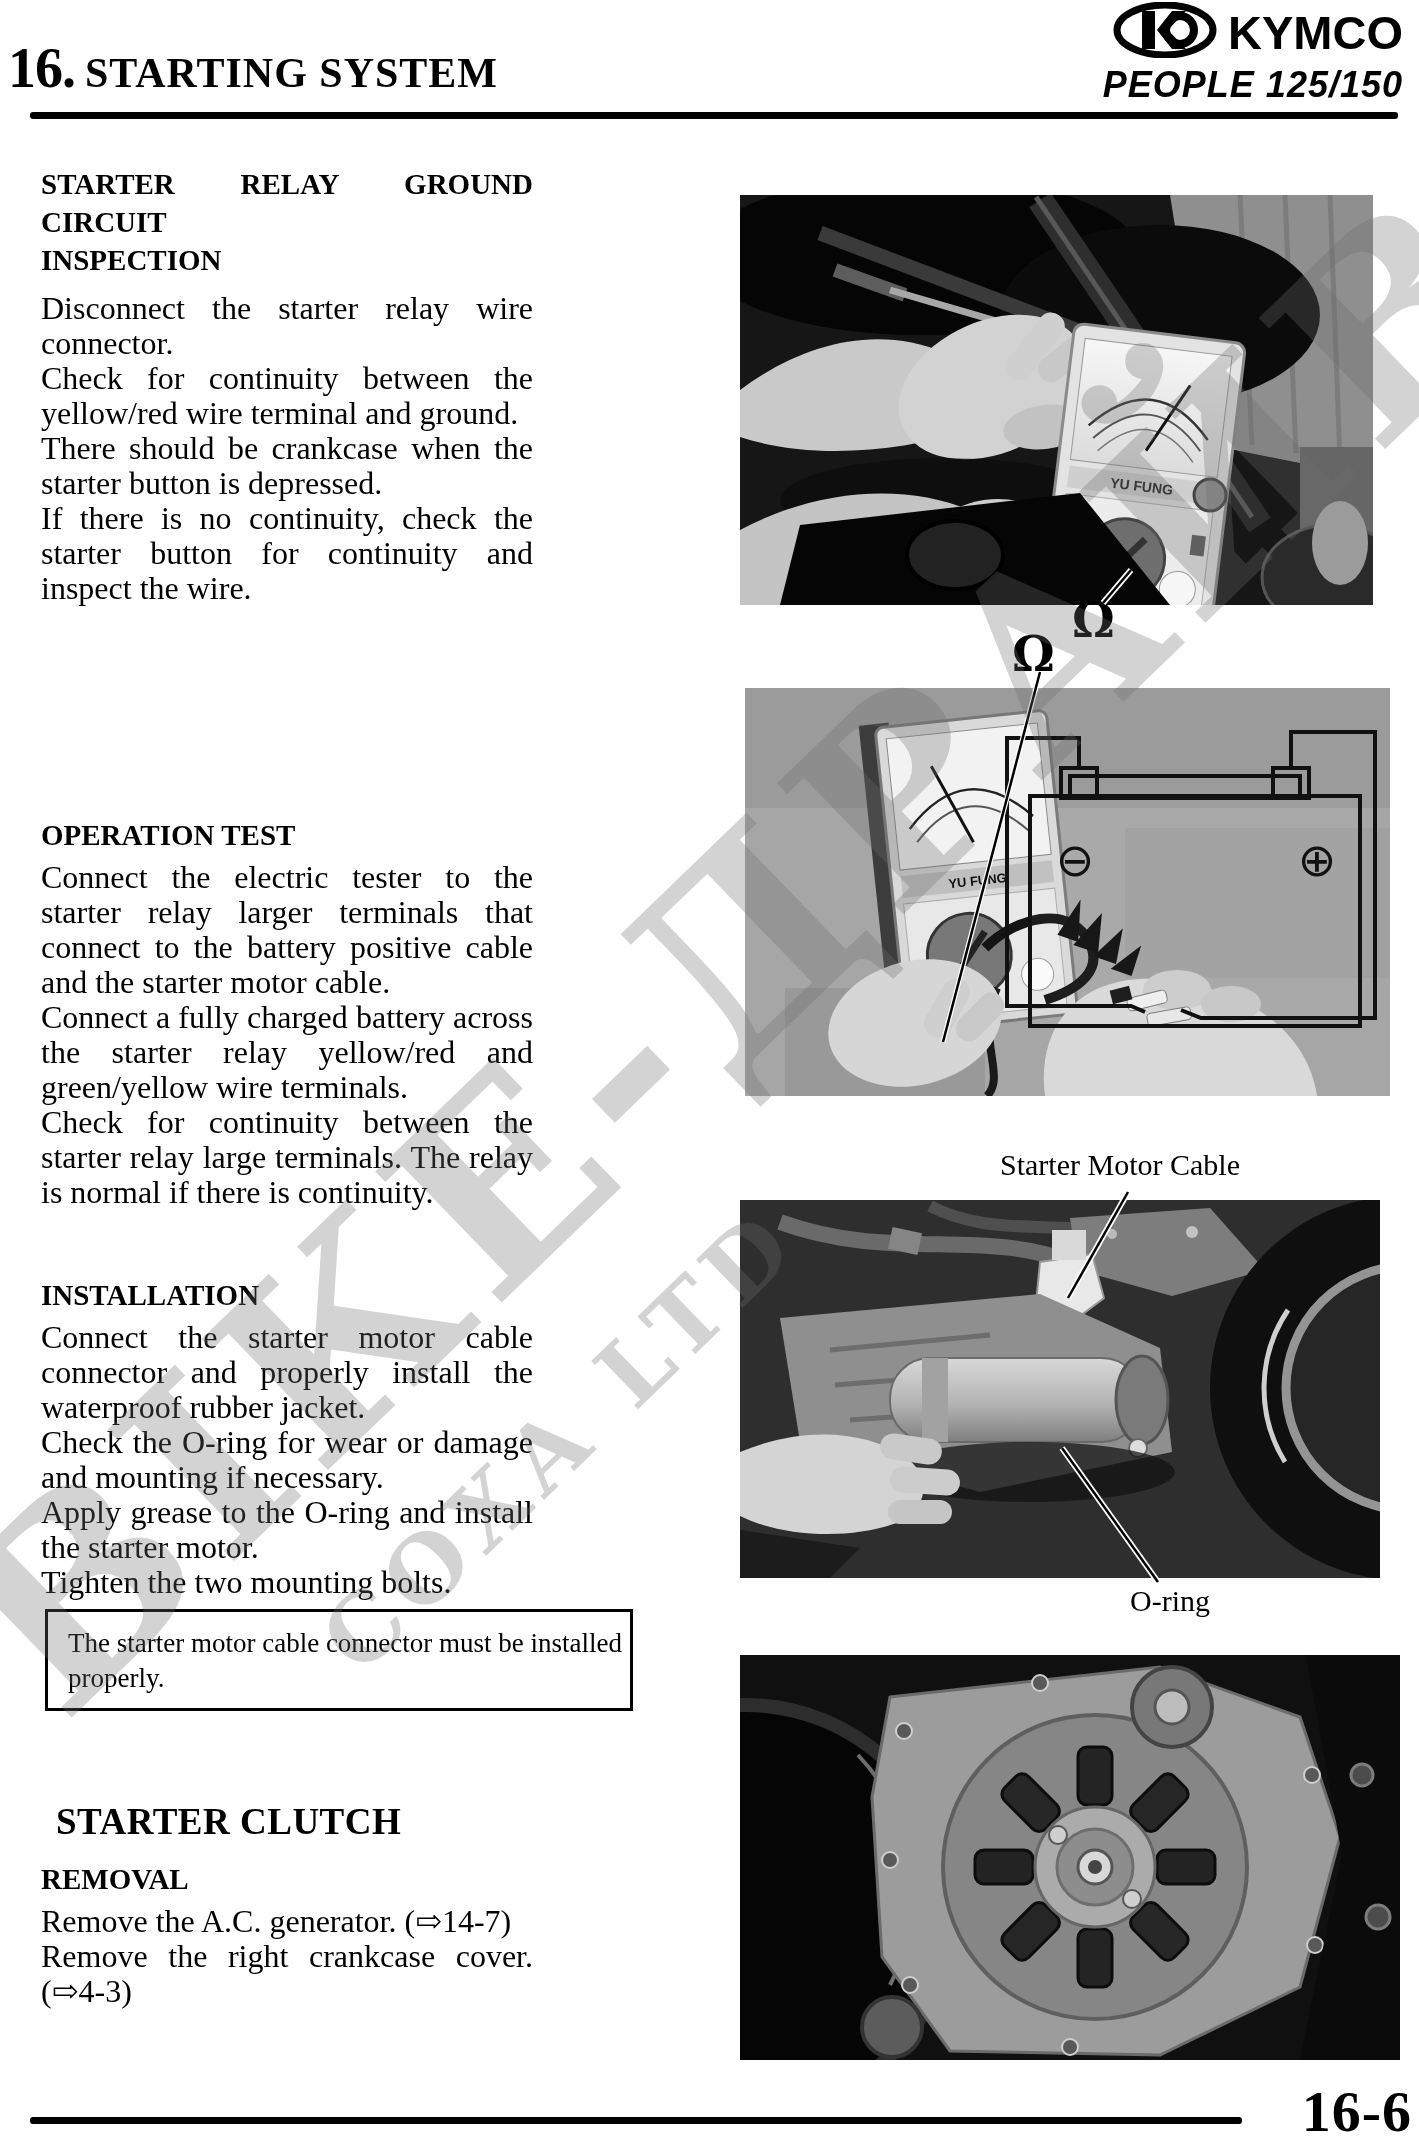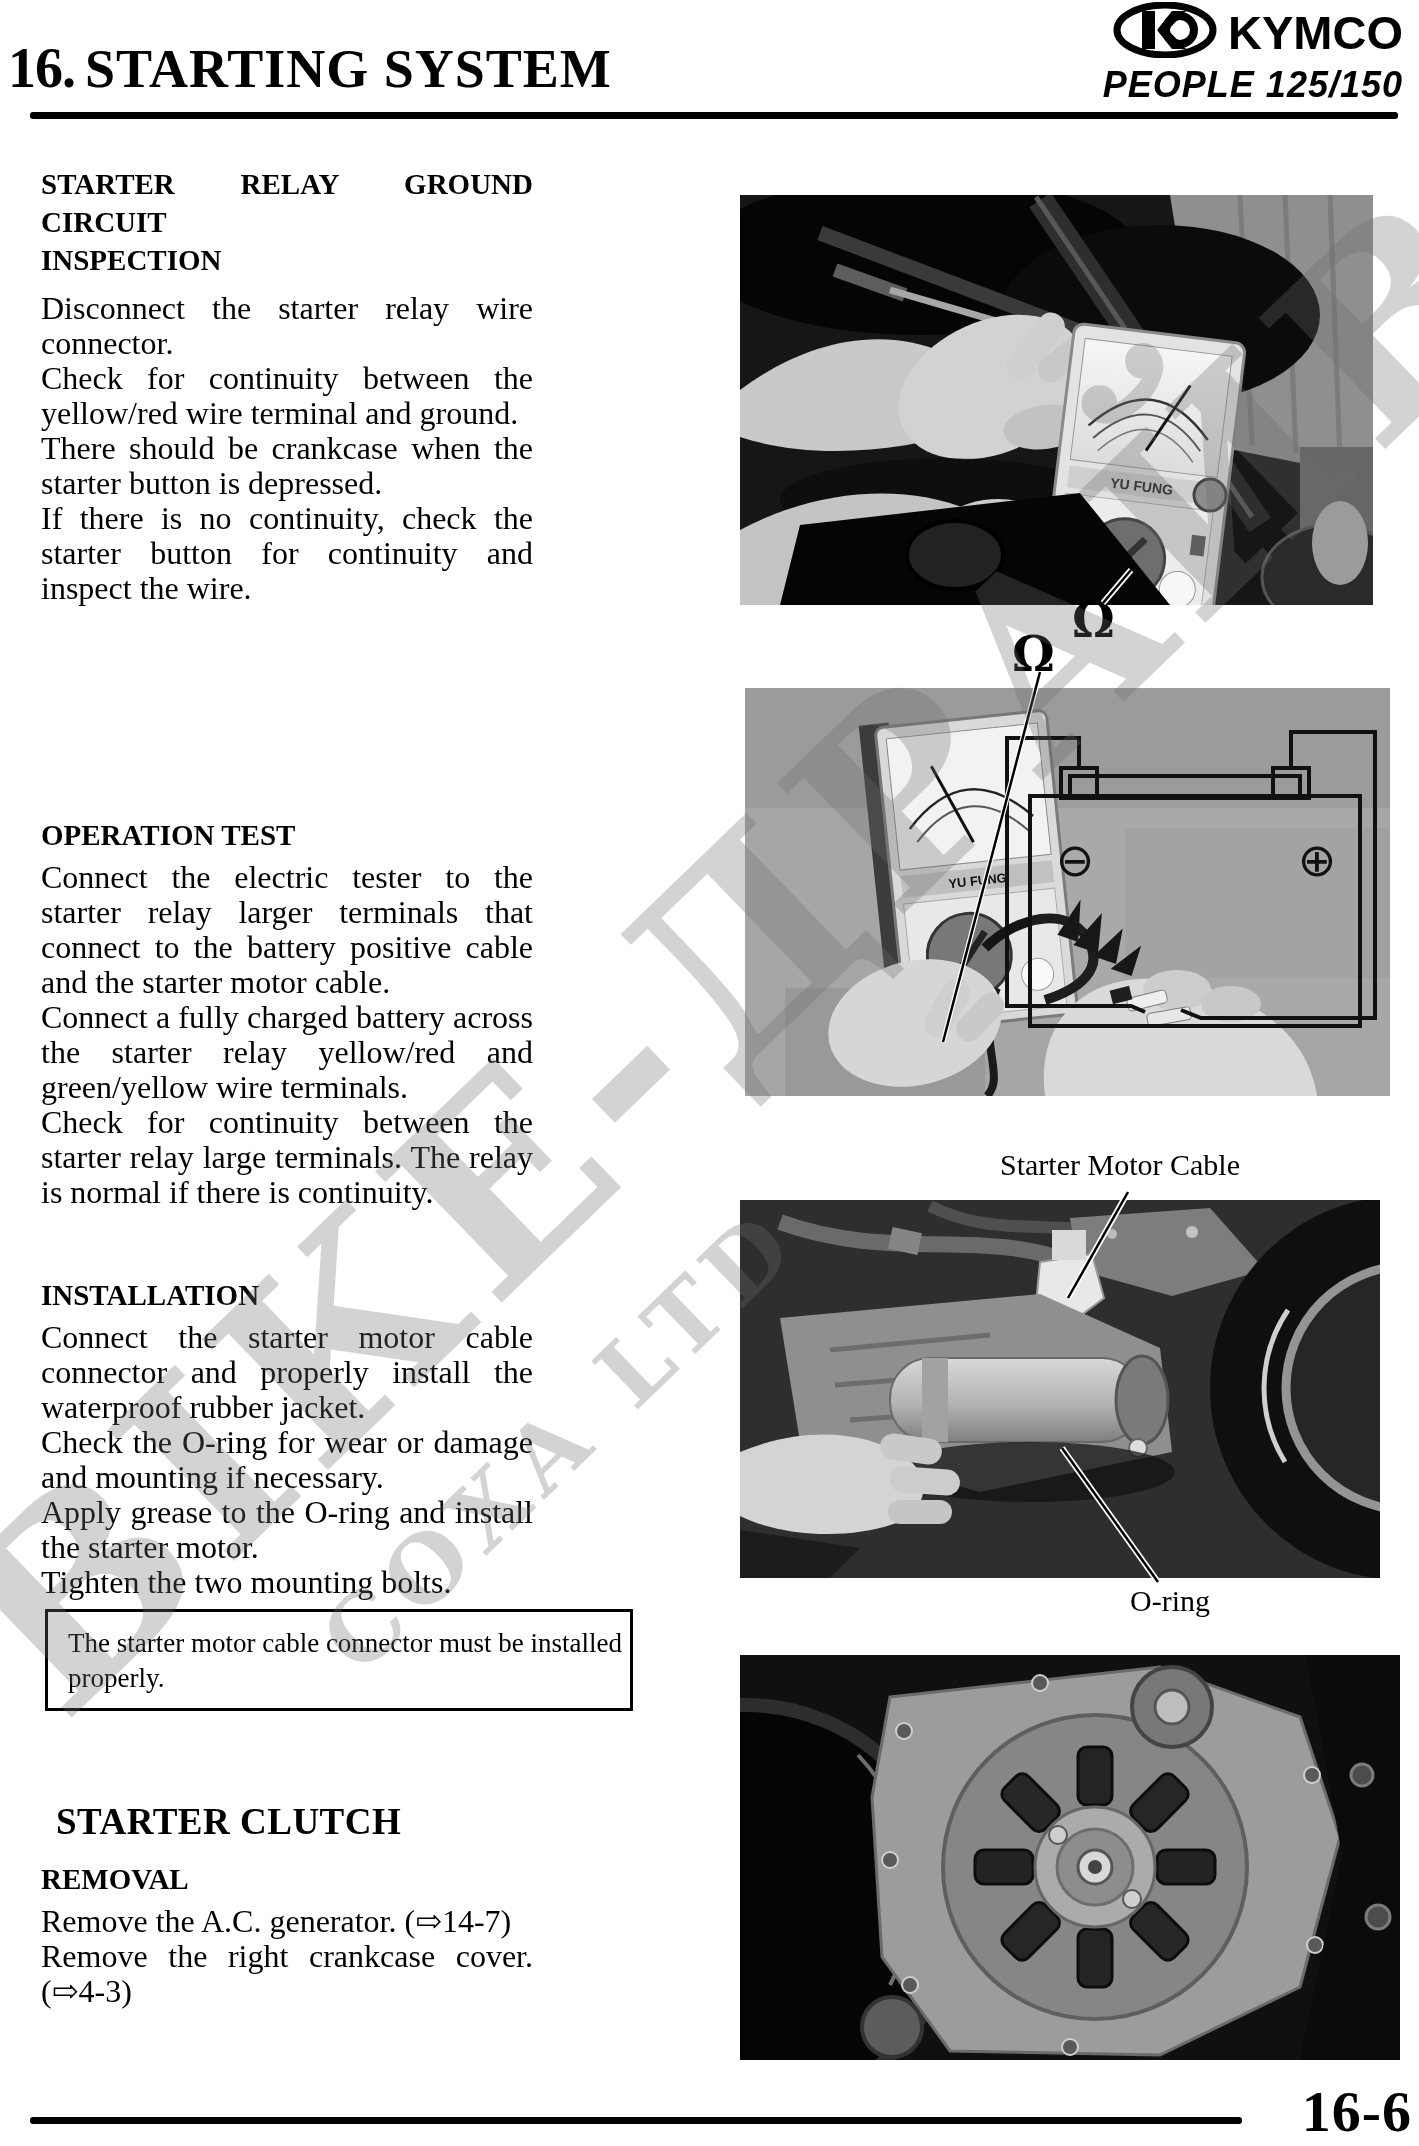--- a/index.html
+++ b/index.html
@@ -3,21 +3,21 @@
 <meta charset="utf-8">
 <style>
   html,body{margin:0;padding:0;background:#e9e9e9;}
   #page{
     position:relative;width:1419px;height:2146px;background:#ffffff;
     overflow:hidden;font-family:"Liberation Serif","DejaVu Serif","DejaVu Sans",serif;color:#000;
   }
   
   .chapter{position:absolute;left:8px;top:36px;white-space:nowrap;}
   .chapter .num{font-size:56px;font-weight:bold;letter-spacing:-1px;}
-  .chapter .ttl{font-size:54px;font-weight:bold;margin-left:10px;letter-spacing:1px;}
+  .chapter .ttl{font-size:42px;font-weight:bold;margin-left:10px;letter-spacing:1px;}
   .brandblock{position:absolute;right:16px;top:2px;text-align:right;
     font-family:"Liberation Sans","DejaVu Sans",sans-serif;}
   .brandrow{display:flex;align-items:center;justify-content:flex-end;gap:10px;}
   .brandname{font-size:47px;font-weight:bold;letter-spacing:0px;}
   .modelname{font-size:36px;font-weight:bold;margin-top:2px;letter-spacing:1px;font-style:italic;}
   .toprule{position:absolute;left:30px;top:112px;width:1368px;height:7px;background:#000;border-radius:3px;}
   
   #leftcol{position:absolute;left:41px;top:165px;width:492px;z-index:2;}
   .sech{font-size:29px;font-weight:bold;line-height:38px;margin:0;}
   .jh{text-align:justify;text-align-last:justify;}

